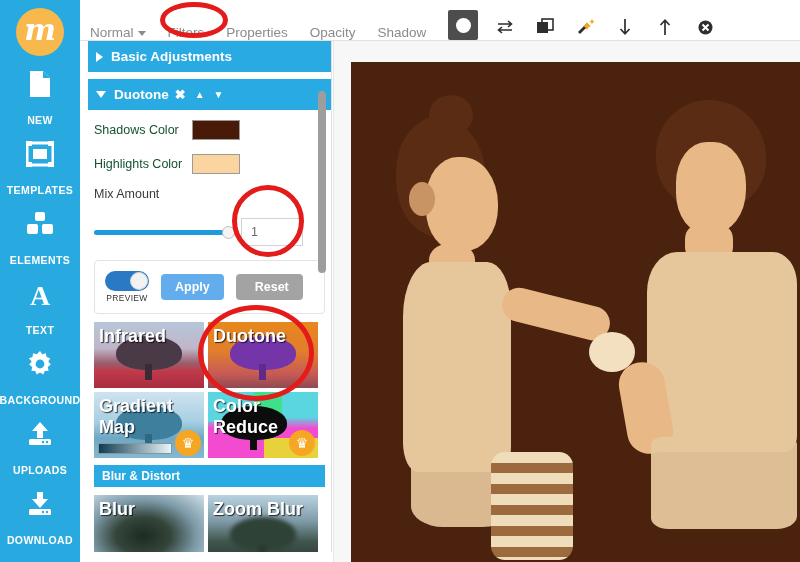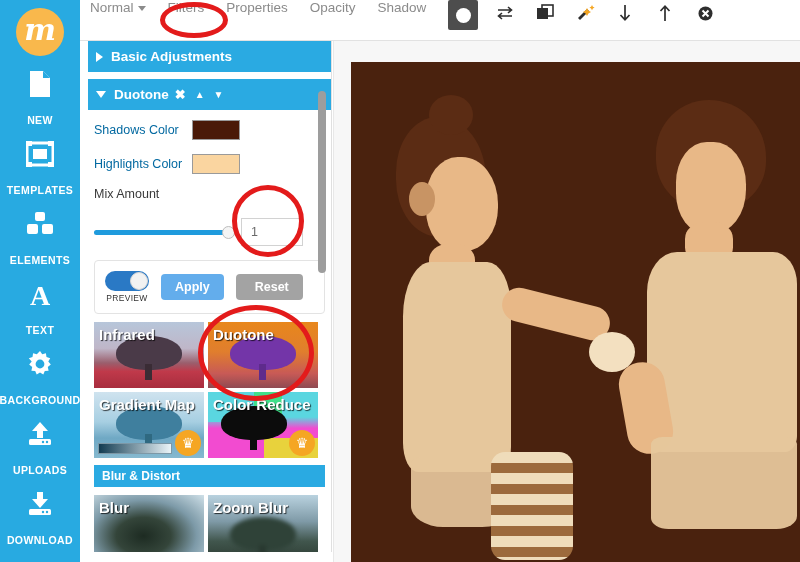--- a/index.html
+++ b/index.html
@@ -40,21 +40,21 @@
     color: #ffffff; font-size: 10.5px; font-weight: 700;
     letter-spacing: 0.4px; margin-top: 16px; white-space: nowrap;
   }
 
   
   .toolbar {
     position: absolute; left: 80px; top: 0;
     width: 720px; height: 41px;
     background: #ffffff;
     border-bottom: 1px solid #e2e2e2;
-    display: flex; align-items: flex-start;
+    display: flex; align-items: flex-end;
   }
   .tb-text {
     color: #8b8b8b; font-size: 13.5px; margin-right: 22px;
     white-space: nowrap; cursor: pointer;
   }
   .tb-text:first-child { margin-left: 10px; }
   .caret-down {
     display: inline-block; width: 0; height: 0; margin-left: 4px;
     border-left: 4px solid transparent; border-right: 4px solid transparent;
     border-top: 5px solid #8b8b8b; vertical-align: middle;
@@ -92,21 +92,21 @@
     border-left: 5px solid transparent; border-right: 5px solid transparent;
     border-top: 7px solid #ffffff;
   }
   .dt-x { margin-left: 6px; font-size: 13px; font-weight: 700; }
   .dt-up, .dt-dn { margin-left: 9px; font-size: 10px; }
 
   .field-row {
     display: flex; align-items: center; height: 29px;
     padding-left: 6px; margin-top: 5px;
   }
-  .field-label { font-size: 12.5px; color: #0369a1; width: 98px; }
+  .field-label { font-size: 12.5px; color: #14532d; width: 98px; }
   .swatch { width: 48px; height: 20px; border: 1px solid #9a9a9a; }
 
   .mix-label {
     font-size: 12.5px; color: #3a3a3a; padding-left: 6px; margin-top: 9px;
   }
   .slider-row {
     display: flex; align-items: center; padding-left: 6px; margin-top: 17px;
   }
   .slider-track {
     width: 135px; height: 5px; background: #e4e4e4; border-radius: 3px;
@@ -155,21 +155,21 @@
   .btn-reset { background: #a3a3a3; padding-left: 19px; }
 
   
   .thumb-grid { display: flex; flex-wrap: wrap; padding: 8px 6px 0 6px; gap: 4px; }
   .thumb {
     width: 110px; height: 66px; position: relative; overflow: hidden;
     cursor: pointer;
   }
   .thumb .tname {
     position: absolute; left: 5px; top: 4px; z-index: 3;
-    color: #fff; font-size: 15px; font-weight: 700;
+    color: #fff; font-size: 18px; font-weight: 700;
     text-shadow: 1px 1px 1px rgba(0,0,0,.75);
   }
   .crown {
     position: absolute; right: 3px; bottom: 2px; z-index: 3;
     width: 26px; height: 26px; border-radius: 50%;
     background: #f5a623; display: flex; align-items: center; justify-content: center;
     color: #fff; font-size: 14px;
   }
   .sec-bar {
     height: 22px; background: #2aaae2; color: #fff;

